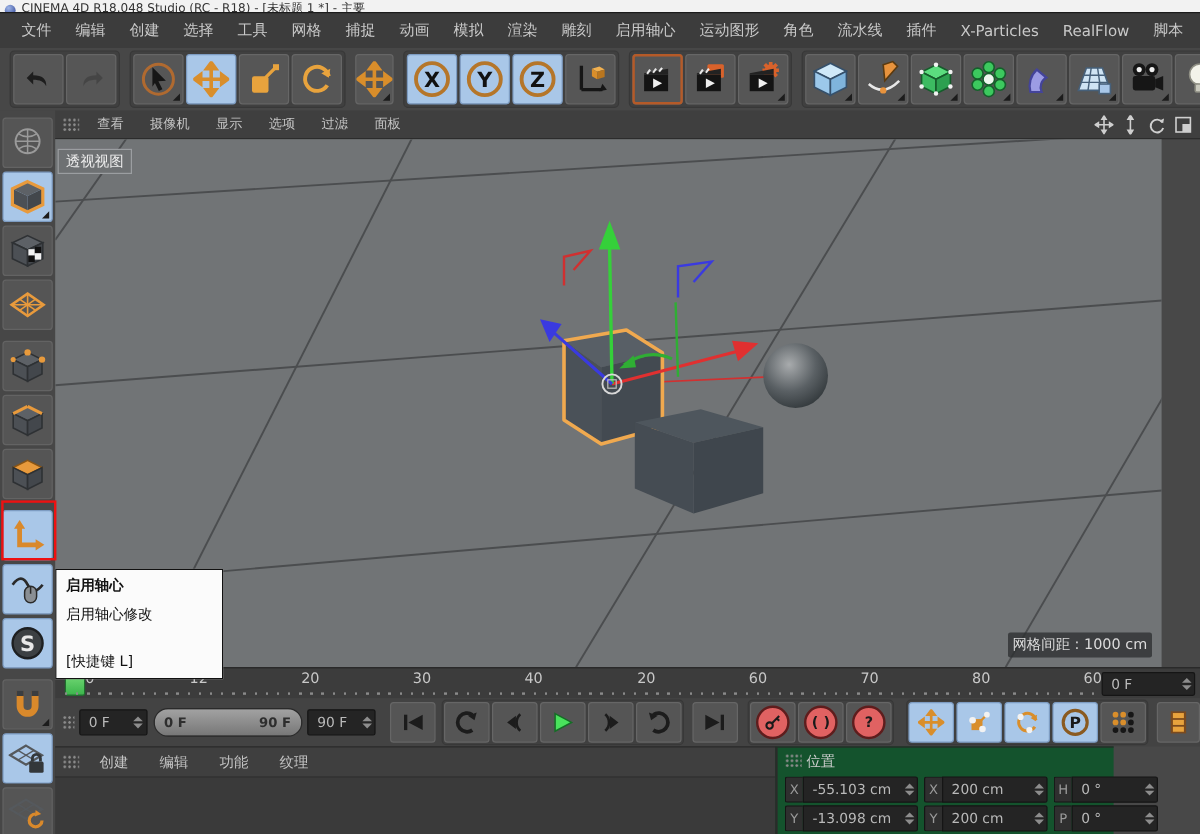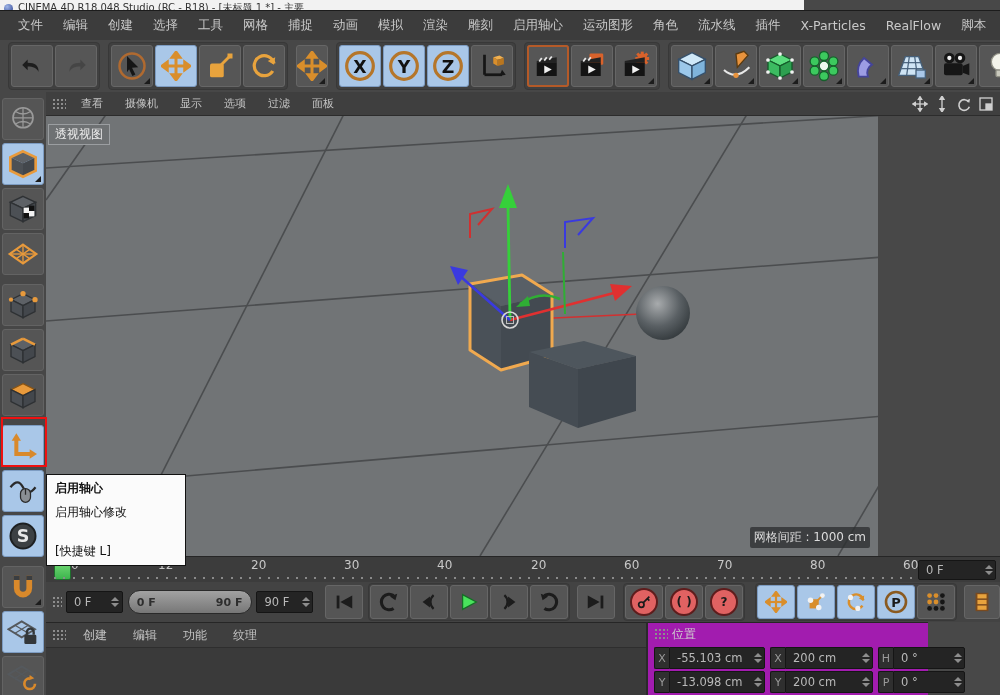--- a/index.html
+++ b/index.html
@@ -1,20 +1,20 @@
 <!DOCTYPE html>
 <html><head>
 <meta charset="utf-8">
 <style>
   html,body{margin:0;padding:0;background:#222;}
   #app{position:relative;width:1000px;height:695px;overflow:hidden;
        font-family:"DejaVu Sans","Liberation Sans",sans-serif;
        background:#484848;user-select:none;}
   
-  .titlebar{position:absolute;left:0;top:0;width:804px;height:10px;background:#f2f2f2;
+  .titlebar{position:absolute;left:0;top:0;width:1000px;height:10px;background:#f2f2f2;
             overflow:hidden;display:flex;align-items:flex-end;gap:5px;padding-left:4px;box-sizing:border-box;}
   .titlebar .appico{width:9px;height:9px;border-radius:50%;
             background:radial-gradient(circle at 35% 30%,#9fb6e8,#2b3f8f);margin-bottom:-3px;}
   .titlebar .ttext{font-size:10px;color:#333;white-space:nowrap;line-height:10px;margin-bottom:-3px;}
   
   .menubar{position:absolute;left:0;top:10px;width:1000px;height:30px;background:#3c3c3c;
            border-top:1px solid #1c1c1c;display:flex;align-items:center;gap:0;padding-left:8px;box-sizing:border-box;}
   .menubar span{color:#c9c9c9;font-size:12.5px;padding:0 10px;white-space:nowrap;cursor:default;}
   
   .toolbar{position:absolute;left:0;top:40px;width:1000px;height:52px;background:#474747;
@@ -36,21 +36,21 @@
   .sbtn.active{background:#a9c7e8;border-color:#7d9cc2;}
   .sbtn.gap{margin-top:6px;}
   
   .vpmenu{position:absolute;left:46px;top:92px;width:954px;height:24px;background:#3f3f3f;
           border-bottom:1px solid #2c2c2c;display:flex;align-items:center;box-sizing:border-box;}
   .vpmenu span.mi{color:#c4c4c4;font-size:11px;padding:0 11px;}
   .handle{width:14px;height:12px;margin:0 4px 0 6px;
           background-image:radial-gradient(#8d8d8d 1px,transparent 1.2px);background-size:4px 4px;}
   .vpright{margin-left:auto;display:flex;gap:6px;padding-right:6px;}
   
-  .viewport{position:absolute;left:46px;top:116px;width:832px;height:440px;background:#717476;overflow:hidden;}
+  .viewport{position:absolute;left:46px;top:116px;width:922px;height:440px;background:#717476;overflow:hidden;}
   .viewlabel{position:absolute;left:2px;top:8px;background:#6e7173;border:1px solid #9b9ea1;
              color:#ececec;font-size:12px;padding:1px 6px;}
   .gridlabel{position:absolute;right:8px;bottom:8px;background:rgba(45,47,49,.78);
              color:#dcdcdc;font-size:12px;padding:2px 4px;border-radius:2px;}
   
   .timeline{position:absolute;left:46px;top:556px;width:954px;height:26px;background:#3c3c3c;
             border-top:1px solid #262626;box-sizing:border-box;}
   .ruler{position:absolute;left:8px;top:0;width:860px;height:26px;}
   .ruler .tick{position:absolute;top:1px;color:#c8c8c8;font-size:12px;}
   .ruler .dots{position:absolute;left:0;right:0;bottom:4px;height:2px;
@@ -79,21 +79,21 @@
   .pbtn{position:relative;width:36px;height:32px;background:#555;border:1px solid #666;border-radius:3px;
         display:flex;align-items:center;justify-content:center;flex:0 0 auto;}
   .pbtn.blue{background:#a9c7e8;border-color:#7d9cc2;}
   .redcirc{width:24px;height:24px;border-radius:50%;background:#e06262;border:2px solid #5e1d1d;
         display:flex;align-items:center;justify-content:center;color:#1a1a1a;font-weight:bold;font-size:12px;}
   
   .matpanel{position:absolute;left:46px;top:622px;width:600px;height:73px;background:#3a3a3a;
             border-top:1px solid #262626;box-sizing:border-box;}
   .matmenu{display:flex;align-items:center;height:24px;background:#3f3f3f;border-bottom:1px solid #2e2e2e;}
   .matmenu span.mi{color:#c4c4c4;font-size:12px;padding:0 13px;}
-  .coordpanel{position:absolute;left:646px;top:622px;width:282px;height:73px;background:#a21caf;
+  .coordpanel{position:absolute;left:646px;top:622px;width:282px;height:73px;background:#14532d;
             border-top:1px solid #262626;border-left:2px solid #2a2a2a;box-sizing:border-box;}
   .coordhead{display:flex;align-items:center;height:22px;}
   .coordhead .htxt{color:#cfcfcf;font-size:12px;}
   .coordrow{display:flex;align-items:center;gap:5px;padding:2px 4px 0 6px;}
   .pair{display:flex;}
   
   .redbox{position:absolute;left:1px;top:417px;width:42px;height:46px;border:2px solid #ee1111;z-index:30;}
   .tooltip{position:absolute;left:46px;top:474px;width:140px;z-index:40;background:#fbfbfb;
            border:1px solid #111;padding:5px 8px;box-sizing:border-box;color:#111;font-size:12px;}
   .tooltip .tt1{font-weight:bold;margin-bottom:7px;}

